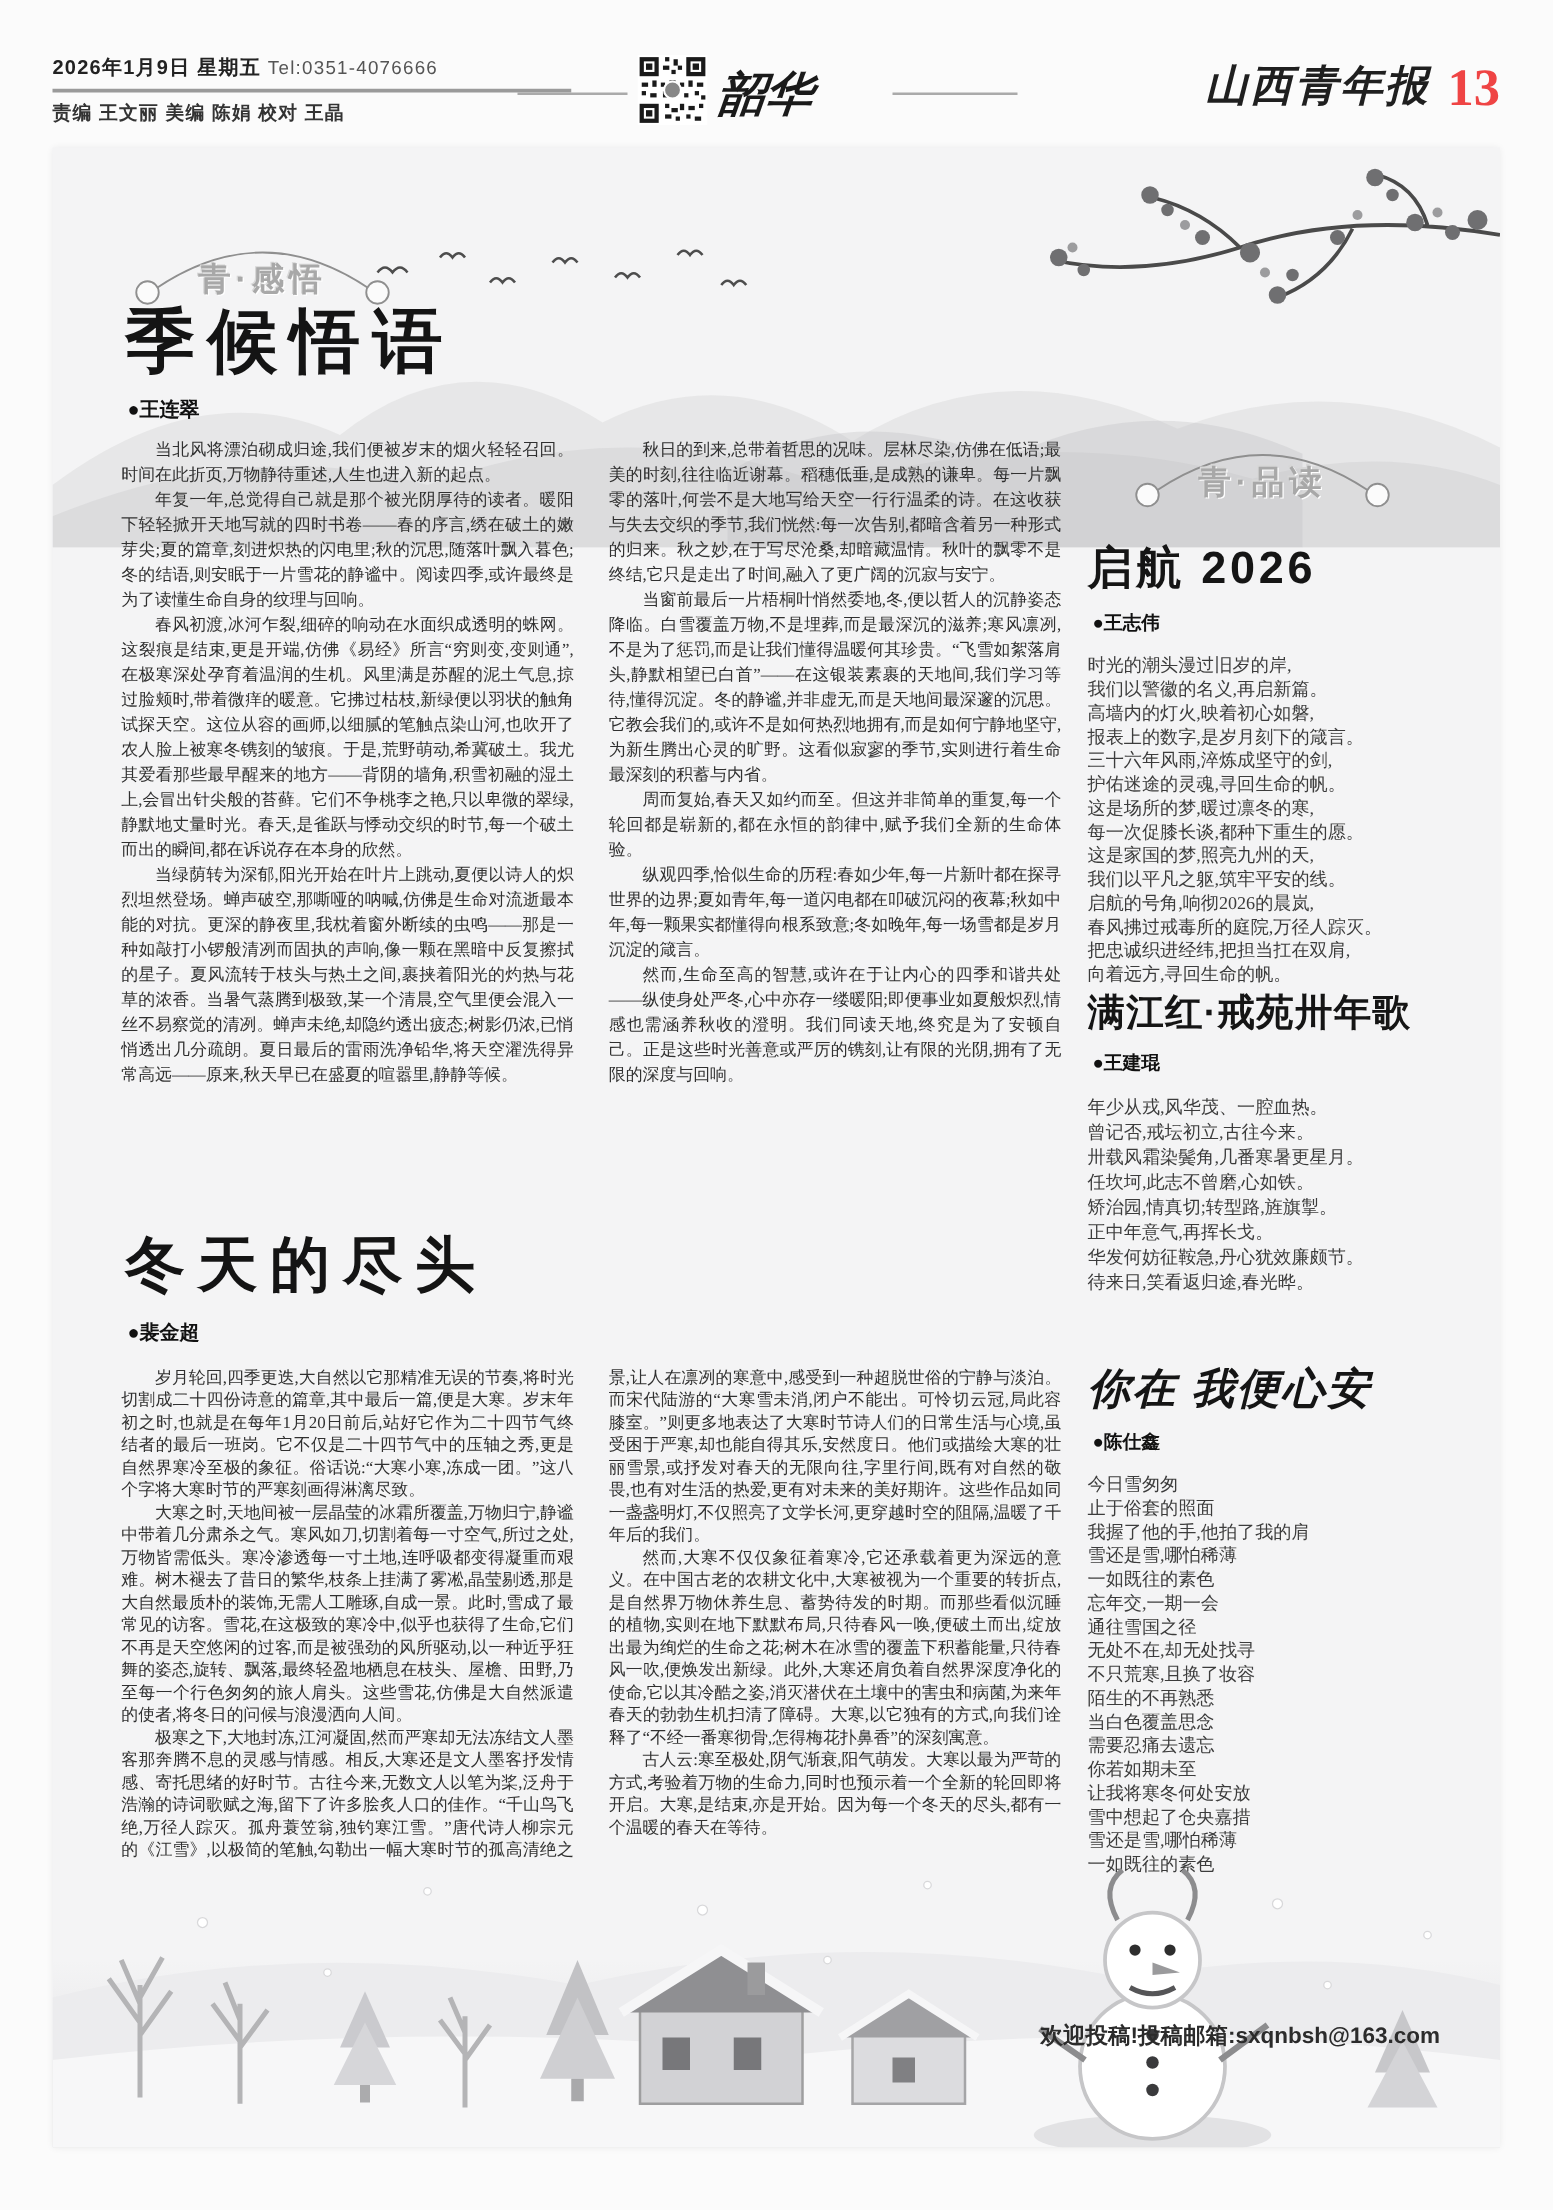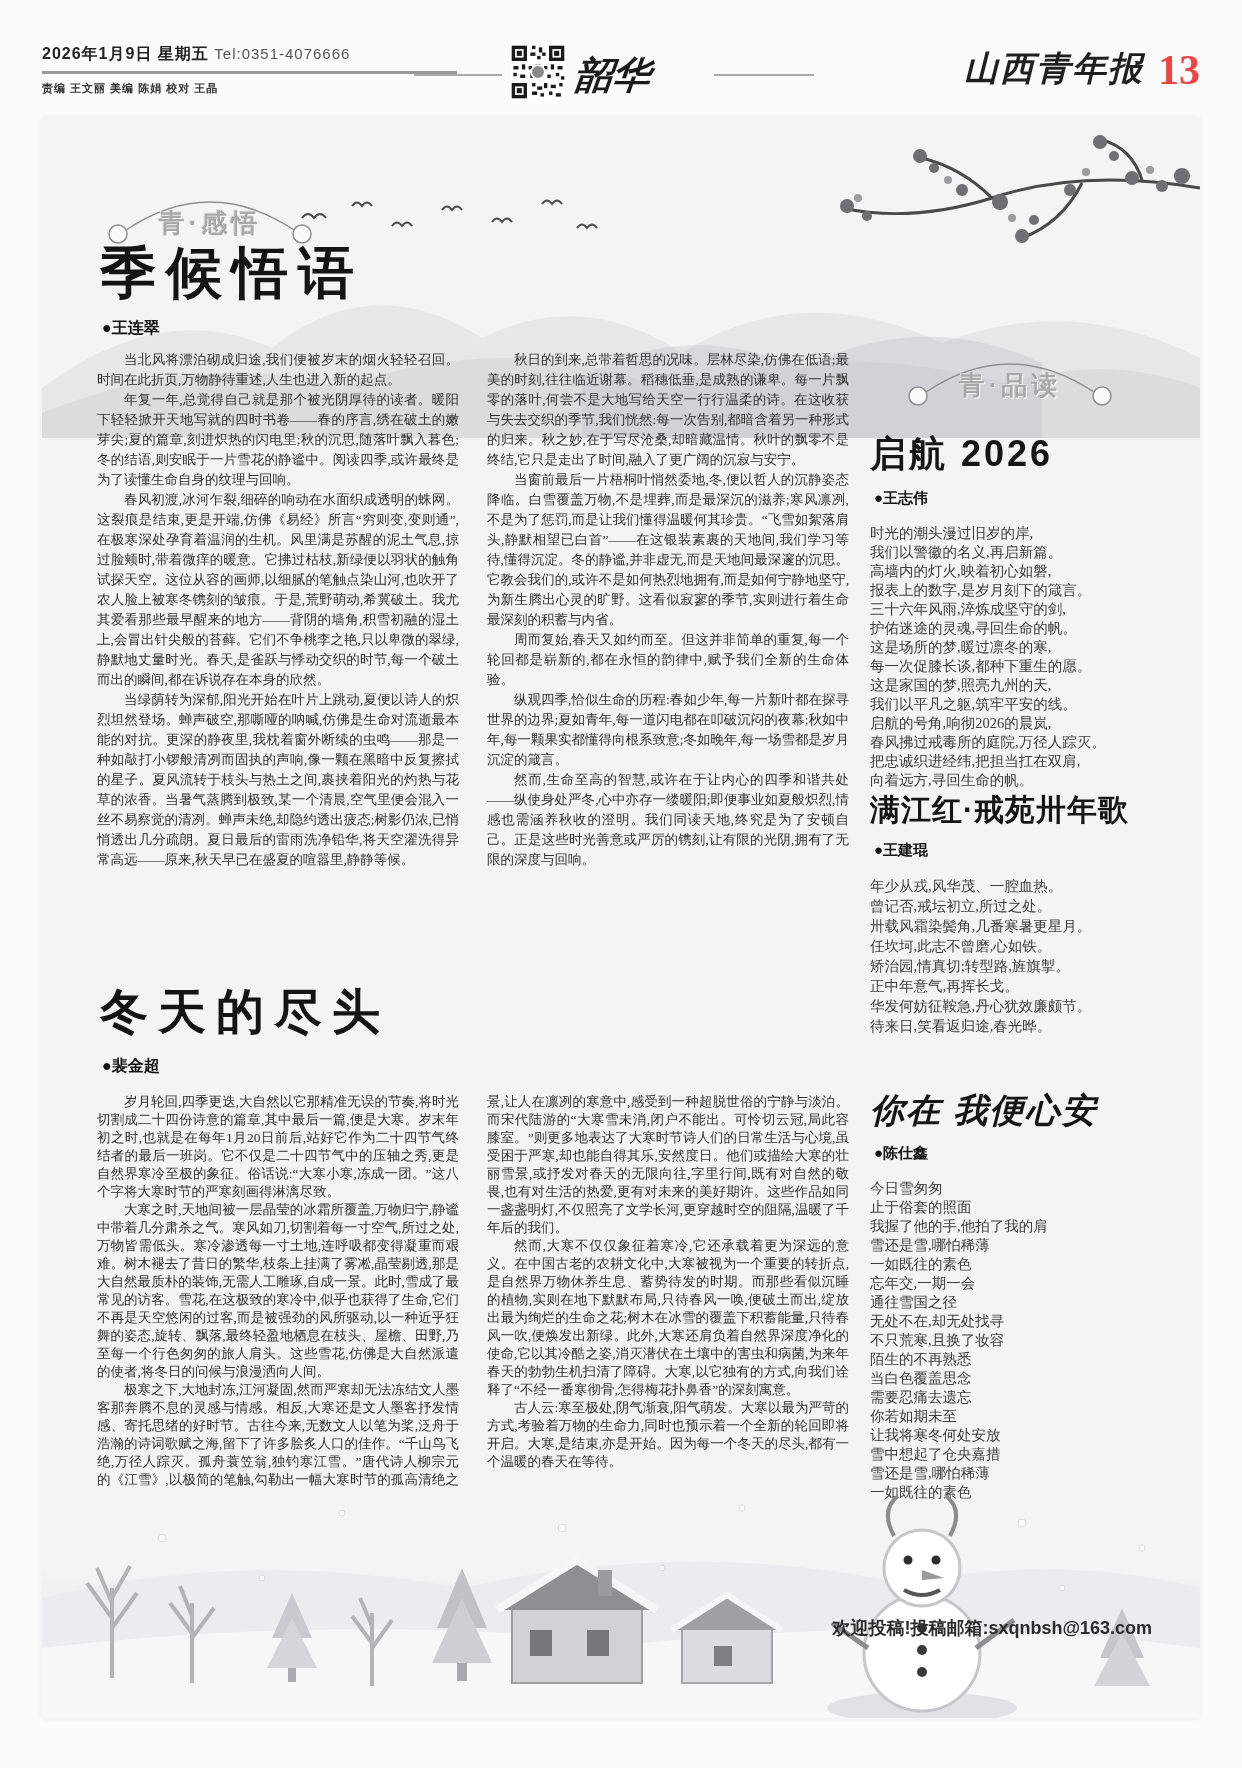--- a/index.html
+++ b/index.html
@@ -4,21 +4,21 @@
 <style>
   html,body{margin:0;padding:0;}
   body{background:#e9e9ea;font-family:"Liberation Serif",serif;}
   .page{position:relative;width:1242px;height:1768px;margin:0 auto;background:#fbfbfb;overflow:hidden;}
   
   .header{position:absolute;top:38px;left:42px;width:1158px;height:78px;}
   .hdr-left{position:absolute;left:0;top:6px;width:430px;font-family:"Liberation Sans",sans-serif;}
   .hdr-date{font-size:16px;font-weight:bold;color:#222;letter-spacing:1px;}
   .hdr-tel{font-weight:normal;color:#555;font-size:15px;}
   .hdr-rule{height:3px;background:#9a9a9a;margin:6px 0 7px 0;width:415px;}
-  .hdr-editors{font-size:11px;font-weight:bold;color:#333;letter-spacing:1px;}
+  .hdr-editors{font-size:15px;font-weight:bold;color:#333;letter-spacing:1px;}
   .hdr-center{position:absolute;left:372px;top:0;width:400px;height:78px;}
   .hdr-line{position:absolute;top:36px;height:2px;background:#aaa;}
   .qr{position:absolute;left:96px;top:6px;width:56px;height:56px;}
   .brand-center{position:absolute;left:160px;top:12px;font-size:38px;font-weight:900;font-style:italic;color:#1a1a1a;font-family:"Liberation Serif",serif;transform:skewX(-6deg);}
   .hdr-right{position:absolute;right:0;top:8px;text-align:right;white-space:nowrap;}
   .masthead{font-size:34px;font-weight:900;font-style:italic;color:#1f1f1f;font-family:"Liberation Serif",serif;letter-spacing:2px;}
   .pageno{font-size:42px;font-weight:900;color:#ef4444;font-family:"Liberation Serif",serif;margin-left:10px;vertical-align:-4px;}
   
   .paper{position:absolute;left:42px;top:118px;width:1158px;height:1600px;background:#f4f4f5;
          box-shadow:0 0 6px rgba(0,0,0,.08);overflow:hidden;}
@@ -232,21 +232,21 @@
             <div>把忠诚织进经纬,把担当扛在双肩,</div>
             <div>向着远方,寻回生命的帆。</div>
           </div>
       </div>
 
       <div style="">
         <h3 class="sb-title" style="font-size:30px;letter-spacing:1px;">满江红·戒苑卅年歌</h3>
         <div class="sb-author">●王建琨</div>
         <div class="poem loose">
             <div>年少从戎,风华茂、一腔血热。</div>
-            <div>曾记否,戒坛初立,所过之处。</div>
+            <div>曾记否,戒坛初立,古往今来。</div>
             <div>卅载风霜染鬓角,几番寒暑更星月。</div>
             <div>任坎坷,此志不曾磨,心如铁。</div>
             <div>矫治园,情真切;转型路,旌旗掣。</div>
             <div>正中年意气,再挥长戈。</div>
             <div>华发何妨征鞍急,丹心犹效廉颇节。</div>
             <div>待来日,笑看返归途,春光晔。</div>
           </div>
       </div>
 
       <div style="margin-top:52px;">

